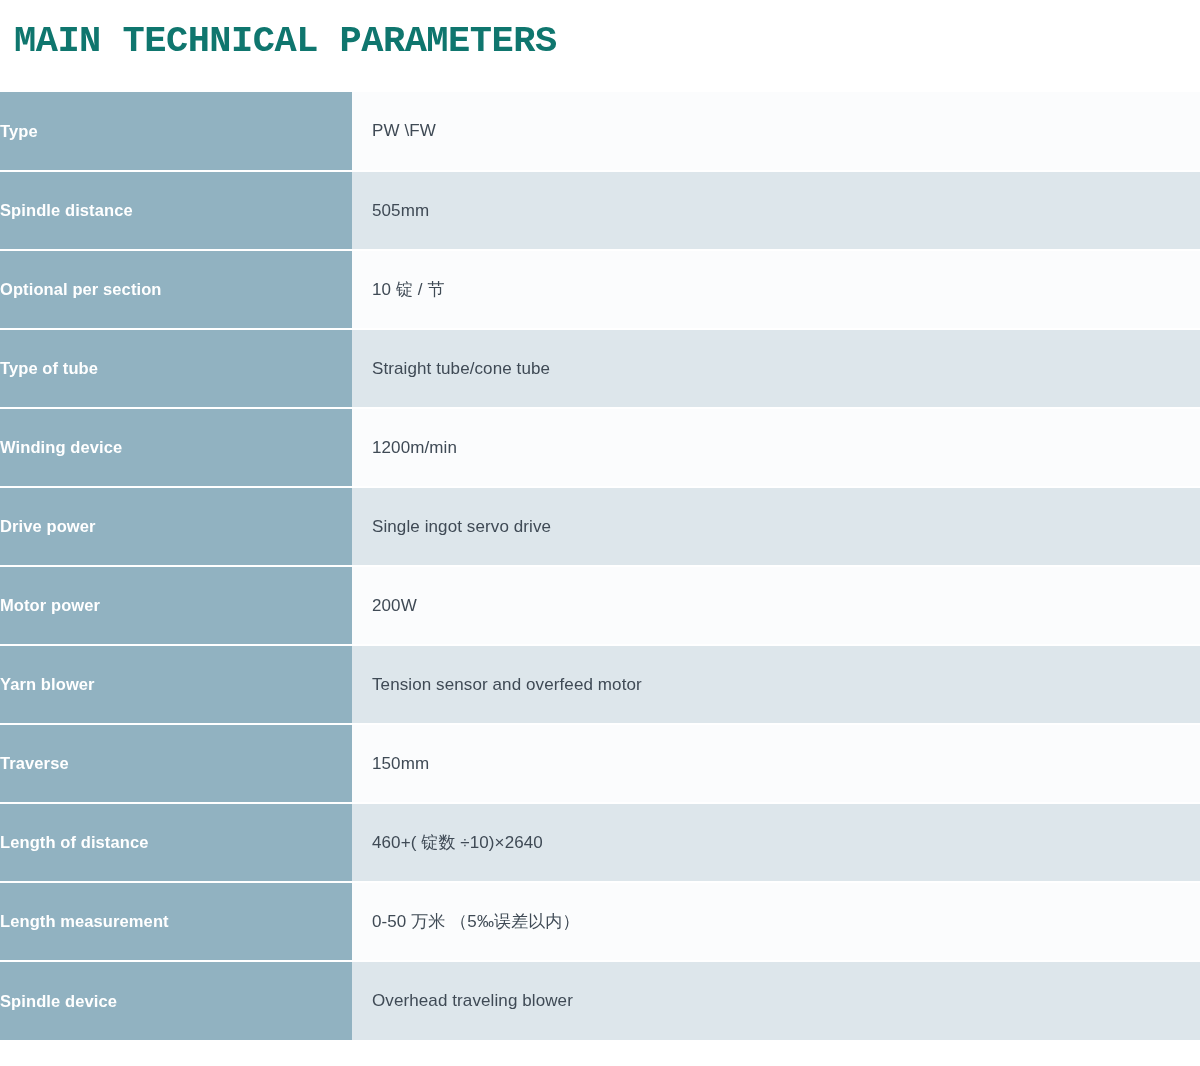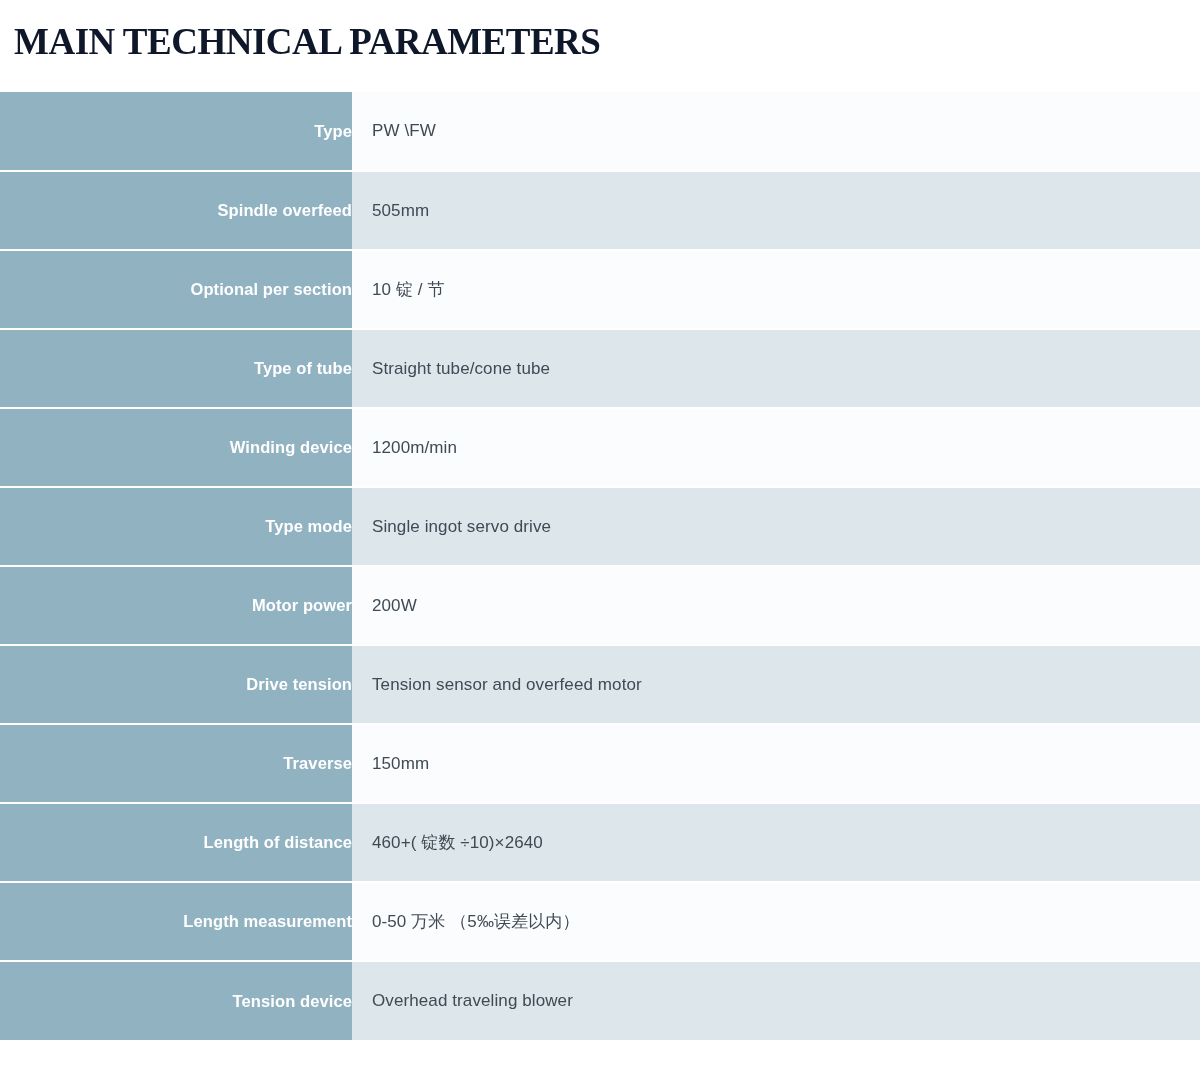--- a/index.html
+++ b/index.html
@@ -20,22 +20,22 @@
     height: 1066px;
     box-sizing: border-box;
   }
   .page-title {
     position: absolute;
     left: 14px;
     top: 20px;
     font-size: 37px;
     font-weight: bold;
     letter-spacing: -0.5px;
-    color: #0f172a;
-    font-family: Liberation Serif, serif;
+    color: #0f766e;
+    font-family: Liberation Mono, monospace;
     white-space: nowrap;
   }
   .spec-table {
     position: absolute;
     left: 0px;
     top: 92px;
     width: 1197px;
     border-collapse: collapse;
     table-layout: fixed;
   }
@@ -45,21 +45,21 @@
   .spec-table td {
     padding: 0;
     vertical-align: middle;
   }
   td.label-cell {
     width: 352px;
     background: #91b2c1;
     color: #ffffff;
     font-size: 16.5px;
     font-weight: bold;
-    text-align: right;
+    text-align: left;
     border-bottom: 2px solid #ffffff;
     letter-spacing: 0.1px;
   }
   td.value-cell {
     width: 850px;
     font-size: 17px;
     color: #3f4a55;
     padding-left: 20px;
     border-bottom: 2px solid #ffffff;
     letter-spacing: 0.1px;
@@ -82,59 +82,59 @@
 
   <div class="page-title">MAIN TECHNICAL PARAMETERS</div>
 
   <table class="spec-table">
     <tbody>
       <tr class="row-even">
         <td class="label-cell">Type</td>
         <td class="value-cell">PW \FW</td>
       </tr>
       <tr class="row-odd">
-        <td class="label-cell">Spindle overfeed</td>
+        <td class="label-cell">Spindle distance</td>
         <td class="value-cell">505mm</td>
       </tr>
       <tr class="row-even">
         <td class="label-cell">Optional per section</td>
         <td class="value-cell">10 锭 / 节</td>
       </tr>
       <tr class="row-odd">
         <td class="label-cell">Type of tube</td>
         <td class="value-cell">Straight tube/cone tube</td>
       </tr>
       <tr class="row-even">
         <td class="label-cell">Winding device</td>
         <td class="value-cell">1200m/min</td>
       </tr>
       <tr class="row-odd">
-        <td class="label-cell">Type mode</td>
+        <td class="label-cell">Drive power</td>
         <td class="value-cell">Single ingot servo drive</td>
       </tr>
       <tr class="row-even">
         <td class="label-cell">Motor power</td>
         <td class="value-cell">200W</td>
       </tr>
       <tr class="row-odd">
-        <td class="label-cell">Drive tension</td>
+        <td class="label-cell">Yarn blower</td>
         <td class="value-cell">Tension sensor and overfeed motor</td>
       </tr>
       <tr class="row-even">
         <td class="label-cell">Traverse</td>
         <td class="value-cell">150mm</td>
       </tr>
       <tr class="row-odd">
         <td class="label-cell">Length of distance</td>
         <td class="value-cell">460+( 锭数 ÷10)×2640</td>
       </tr>
       <tr class="row-even">
         <td class="label-cell">Length measurement</td>
         <td class="value-cell">0-50 万米 （5‰误差以内）</td>
       </tr>
       <tr class="row-odd">
-        <td class="label-cell">Tension device</td>
+        <td class="label-cell">Spindle device</td>
         <td class="value-cell">Overhead traveling blower</td>
       </tr>
     </tbody>
   </table>
 
 </div>
 
 </body></html>

